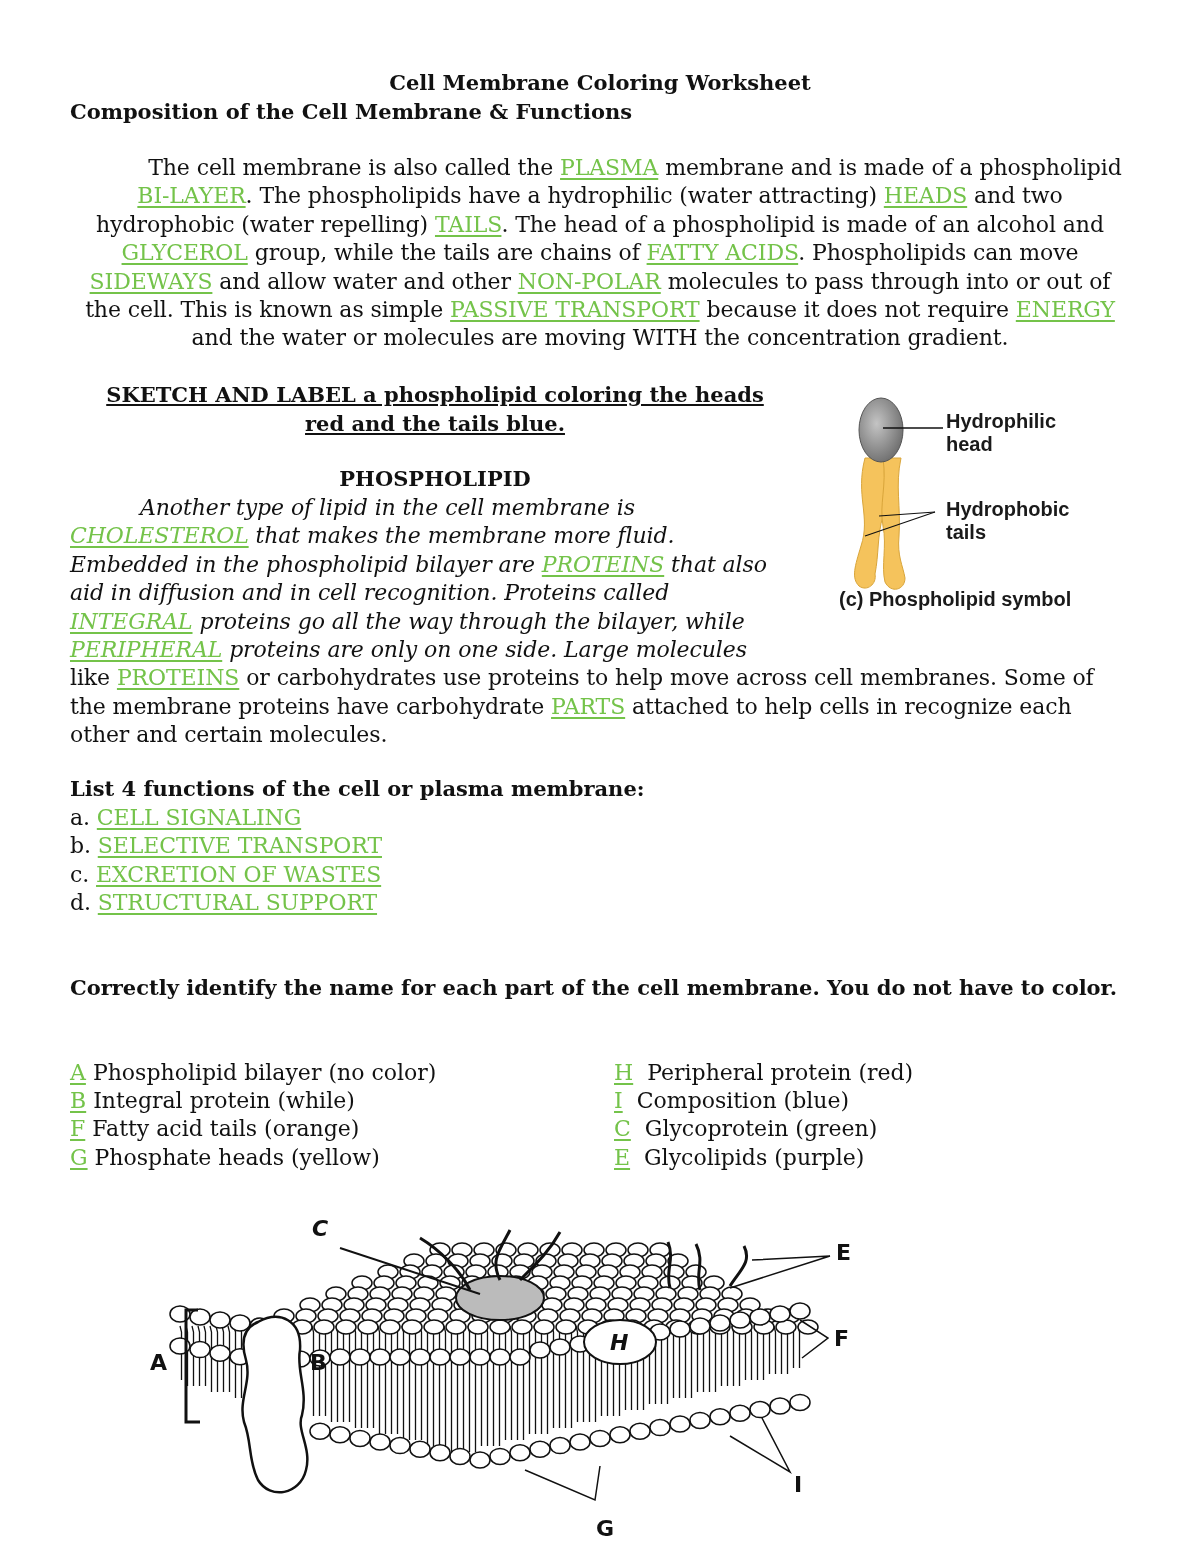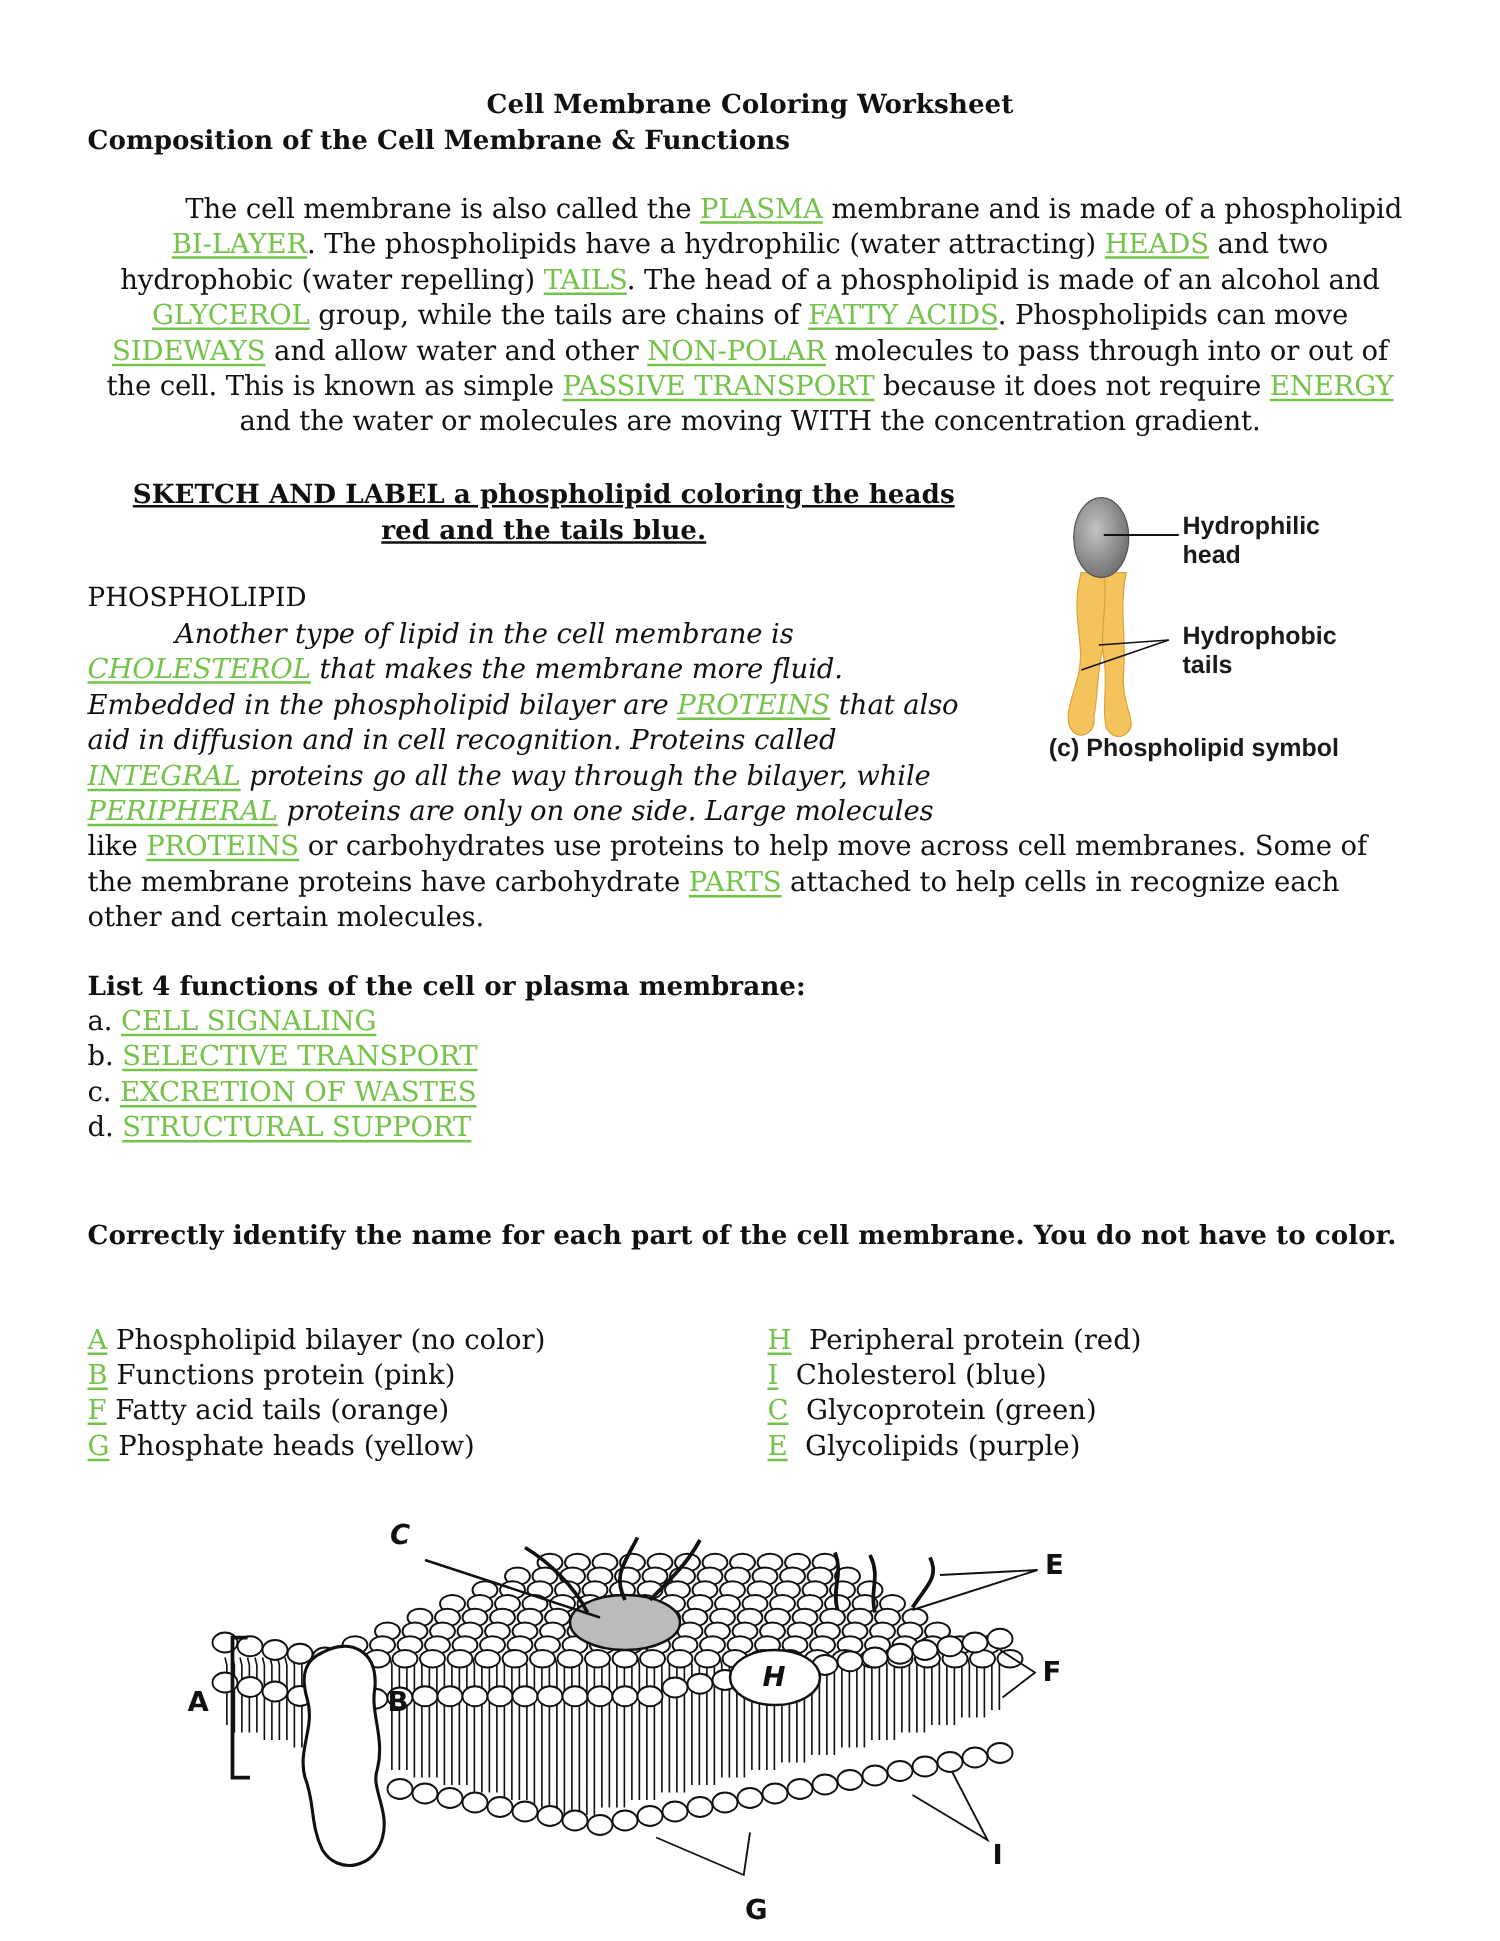--- a/index.html
+++ b/index.html
@@ -7,21 +7,21 @@
          font-family: "DejaVu Serif", "Liberation Serif", serif; color: #111; }
   .page { position: absolute; left: 70px; top: 68px; width: 1060px; }
   .title { text-align: center; font-weight: bold; font-size: 21px; line-height: 30px; margin: 0; }
   .subtitle { font-weight: bold; font-size: 21px; line-height: 28px; margin: 0; }
   p { margin: 0; }
   .body { font-size: 22px; line-height: 28.4px; letter-spacing: -0.1px; }
   .ans { color: #74c34a; text-decoration: underline; text-decoration-color: #74c34a; text-underline-offset: 3px; }
   .indent { display: inline-block; width: 70px; }
   .para1 { position: absolute; top: 86px; left: 0; width: 1060px; text-align: center; }
   .sketch { position: absolute; top: 312px; left: 0; width: 730px; text-align: center; font-weight: bold; font-size: 21px; line-height: 29px; text-decoration: underline; }
-  .phos-heading { position: absolute; top: 398px; left: 0; width: 730px; font-weight: normal; font-size: 21px; }
+  .phos-heading { position: absolute; top: 398px; left: 0; width: 730px; text-align: center; font-weight: bold; font-size: 21px; }
   .para2 { position: absolute; top: 426px; left: 0; width: 1060px; }
   .para2 .narrow { display: block; width: 700px; font-style: italic; }
   .fig { position: absolute; left: 755px; top: 318px; width: 330px; height: 230px; }
   .fig-label { position: absolute; font-family: "Liberation Sans", "DejaVu Sans", sans-serif; font-weight: bold; font-size: 20px; line-height: 23px; color: #1a1a1a; }
   .list-head { position: absolute; top: 708px; left: 0; font-weight: bold; font-size: 21px; }
   .list { position: absolute; top: 736px; left: 0; }
   .identify { position: absolute; top: 906px; left: 0; width: 1060px; font-weight: bold; font-size: 21px; line-height: 28px; }
   .keycol { position: absolute; top: 991px; }
   .keycol .row { font-size: 22px; line-height: 28.2px; white-space: nowrap; }
   .diagram { position: absolute; left: 140px; top: 1210px; width: 740px; height: 340px; }
@@ -75,27 +75,27 @@
     <div><span>a. </span><span class="ans">CELL SIGNALING</span></div>
     <div><span>b. </span><span class="ans">SELECTIVE TRANSPORT</span></div>
     <div><span>c. </span><span class="ans">EXCRETION OF WASTES</span></div>
     <div><span>d. </span><span class="ans">STRUCTURAL SUPPORT</span></div>
   </div>
 
   <div class="identify">Correctly identify the name for each part of the cell membrane. You do not have to color.</div>
 
   <div class="keycol" style="left:0;">
     <div class="row"><span class="ans">A</span><span> Phospholipid bilayer (no color)</span></div>
-    <div class="row"><span class="ans">B</span><span> Functions protein (pink)</span></div>
+    <div class="row"><span class="ans">B</span><span> Integral protein (while)</span></div>
     <div class="row"><span class="ans">F</span><span> Fatty acid tails (orange)</span></div>
     <div class="row"><span class="ans">G</span><span> Phosphate heads (yellow)</span></div>
   </div>
   <div class="keycol" style="left:544px;">
     <div class="row" style="white-space:pre;"><span class="ans">H</span><span>  Peripheral protein (red)</span></div>
-    <div class="row" style="white-space:pre;"><span class="ans">I</span><span>  Cholesterol (blue)</span></div>
+    <div class="row" style="white-space:pre;"><span class="ans">I</span><span>  Composition (blue)</span></div>
     <div class="row" style="white-space:pre;"><span class="ans">C</span><span>  Glycoprotein (green)</span></div>
     <div class="row" style="white-space:pre;"><span class="ans">E</span><span>  Glycolipids (purple)</span></div>
   </div>
 </div>
 
 <div class="diagram">
   <svg id="memsvg" width="740" height="340" viewBox="0 0 740 340">
     <g id="tails" stroke="#111" stroke-width="1.3" fill="none">
         <path d="M40,116 L41.5,122 L41.5,128 L41.5,134 L41.5,140 L41.5,146 L41.5,152 L41.5,158 L41.5,164 L41.5,170"></path>
         <path d="M46,116 L47.5,122 L47.5,128 L47.5,134 L47.5,140 L47.5,146 L47.5,152 L47.5,158 L47.5,164 L47.5,170 L47.5,176"></path>

